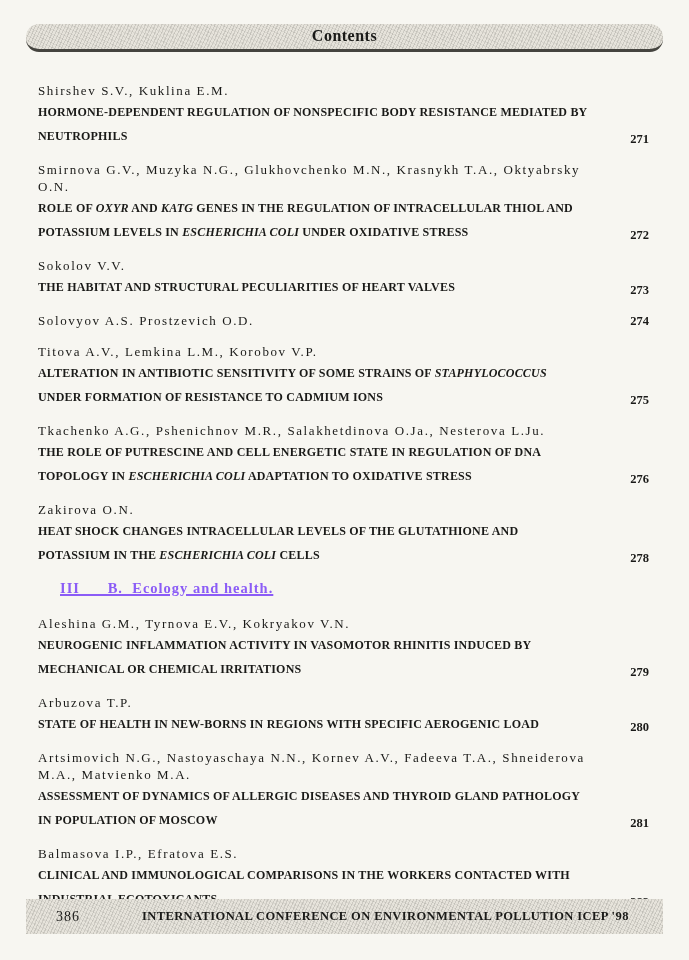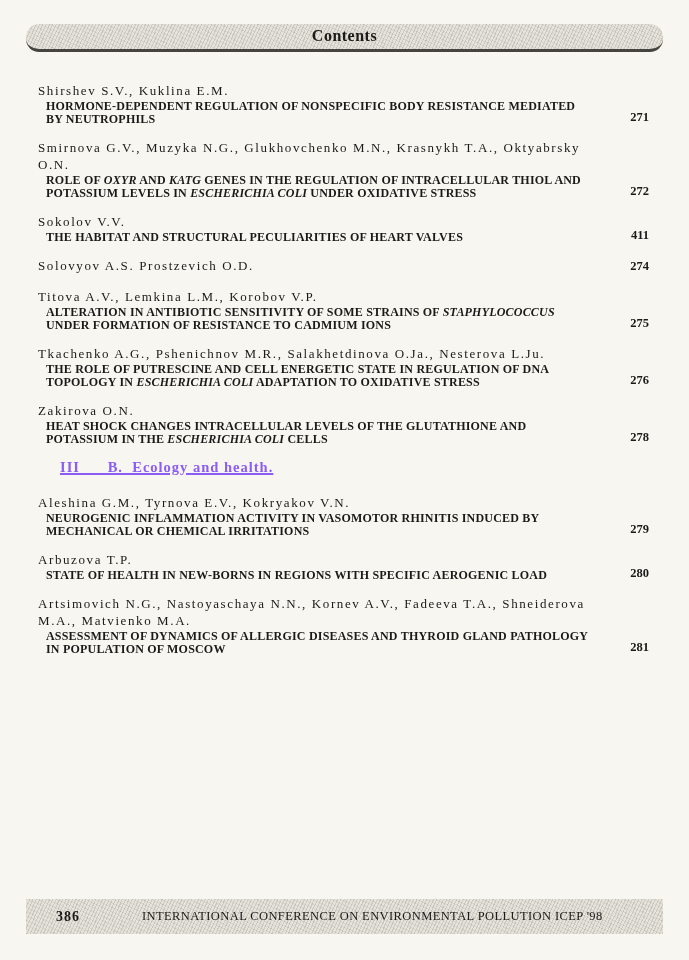--- a/index.html
+++ b/index.html
@@ -55,22 +55,21 @@
   .authors {
     font-size: 13px;
     letter-spacing: 1.6px;
     line-height: 17px;
     margin-bottom: 1px;
   }
   .title {
     font-weight: bold;
     font-size: 12px;
     letter-spacing: 0.2px;
-    line-height: 13px;
-    margin-left: 8px;
+    line-height: 24px;
   }
   .title em {
     font-style: italic;
   }
   .pagenum {
     font-weight: bold;
     font-size: 12.5px;
     flex: 0 0 auto;
     padding-left: 10px;
     padding-bottom: 1px;
@@ -88,27 +87,27 @@
   .band-bottom {
     position: absolute;
     top: 899px;
     left: 26px;
     right: 26px;
     height: 35px;
     display: flex;
     align-items: center;
   }
   .footer-page {
-    font-weight: bold;
+    font-weight: normal;
     font-size: 14px;
     margin-left: 30px;
     letter-spacing: 1px;
   }
   .footer-conf {
-    font-weight: normal;
+    font-weight: bold;
     font-size: 12.5px;
     letter-spacing: 0.4px;
     margin-left: 62px;
   }
 </style>
 </head>
 <body>
 
 <div class="band band-top">
   <span class="band-title">Contents</span>
@@ -127,21 +126,21 @@
         <div class="authors">Smirnova G.V., Muzyka N.G., Glukhovchenko M.N., Krasnykh T.A., Oktyabrsky O.N.</div>
         <div class="title"><span>ROLE OF </span><em>OXYR</em><span> AND </span><em>KATG</em><span> GENES IN THE REGULATION OF INTRACELLULAR THIOL AND POTASSIUM LEVELS IN </span><em>ESCHERICHIA COLI</em><span> UNDER OXIDATIVE STRESS</span></div>
       </div>
       <div class="pagenum">272</div>
     </div>
     <div class="entry">
       <div class="entry-main">
         <div class="authors">Sokolov V.V.</div>
         <div class="title"><span>THE HABITAT AND STRUCTURAL PECULIARITIES OF HEART VALVES</span></div>
       </div>
-      <div class="pagenum">411</div>
+      <div class="pagenum">273</div>
     </div>
     <div class="entry">
       <div class="entry-main">
         <div class="authors">Solovyov A.S. Prostzevich O.D.</div>
       </div>
       <div class="pagenum">274</div>
     </div>
     <div class="entry">
       <div class="entry-main">
         <div class="authors">Titova A.V., Lemkina L.M., Korobov V.P.</div>
@@ -177,19 +176,26 @@
         <div class="title"><span>STATE OF HEALTH IN NEW-BORNS IN  REGIONS WITH SPECIFIC AEROGENIC LOAD</span></div>
       </div>
       <div class="pagenum">280</div>
     </div>
     <div class="entry">
       <div class="entry-main">
         <div class="authors">Artsimovich N.G., Nastoyaschaya N.N., Kornev A.V., Fadeeva T.A., Shneiderova M.A., Matvienko M.A.</div>
         <div class="title"><span>ASSESSMENT OF DYNAMICS OF ALLERGIC DISEASES AND THYROID GLAND PATHOLOGY IN POPULATION OF MOSCOW</span></div>
       </div>
       <div class="pagenum">281</div>
+    </div>
+    <div class="entry">
+      <div class="entry-main">
+        <div class="authors">Balmasova I.P., Efratova E.S.</div>
+        <div class="title"><span>CLINICAL AND IMMUNOLOGICAL COMPARISONS IN THE WORKERS CONTACTED WITH INDUSTRIAL ECOTOXICANTS</span></div>
+      </div>
+      <div class="pagenum">282</div>
     </div>
   </div>
 
 <div class="band band-bottom">
   <span class="footer-page">386</span>
   <span class="footer-conf">INTERNATIONAL CONFERENCE ON ENVIRONMENTAL POLLUTION ICEP '98</span>
 </div>
 
 </body></html>

